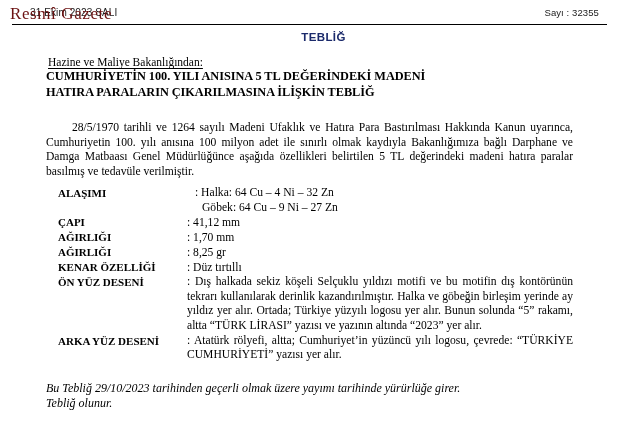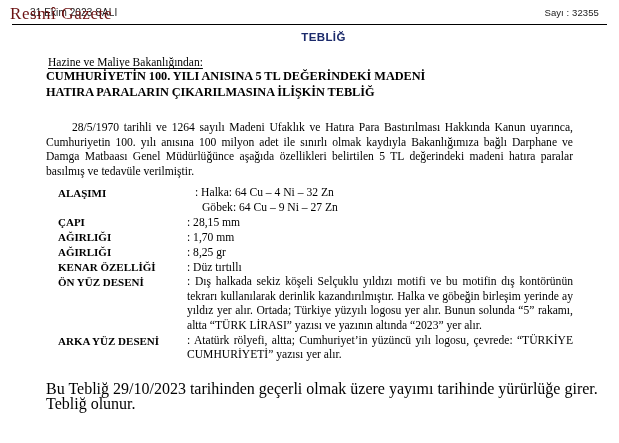--- a/index.html
+++ b/index.html
@@ -155,22 +155,23 @@
     text-justify: inter-word;
     line-height: 14.6px;
   }
 
   
   .closing {
     position: absolute;
     left: 46px;
     width: 527px;
     top: 381px;
-    font-size: 16px;
+    font-size: 12px;
     line-height: 15.2px;
+    font-style: italic;
   }
   .closing div { white-space: nowrap; }
 </style>
 </head>
 <body>
 
 <div class="masthead">
   <div class="masthead-date">31 Ekim 2023 SALI</div>
   <div class="masthead-title">Resmî Gazete</div>
   <div class="masthead-issue">Sayı : 32355</div>
@@ -193,21 +194,21 @@
   <div class="spec-row tight">
     <div class="spec-label">ALAŞIMI</div>
     <div class="spec-value">
       <span class="vline">: Halka: 64 Cu – 4 Ni – 32 Zn</span>
       <span class="vline sub">Göbek: 64 Cu – 9 Ni – 27 Zn</span>
     </div>
   </div>
 
   <div class="spec-row">
     <div class="spec-label">ÇAPI</div>
-    <div class="spec-value">: 28,15 mm</div>
+    <div class="spec-value">: 41,12 mm</div>
   </div>
 
   <div class="spec-row">
     <div class="spec-label">AĞIRLIĞI</div>
     <div class="spec-value">: 1,70 mm</div>
   </div>
 
   <div class="spec-row">
     <div class="spec-label">AĞIRLIĞI</div>
     <div class="spec-value">: 8,25 gr</div>

